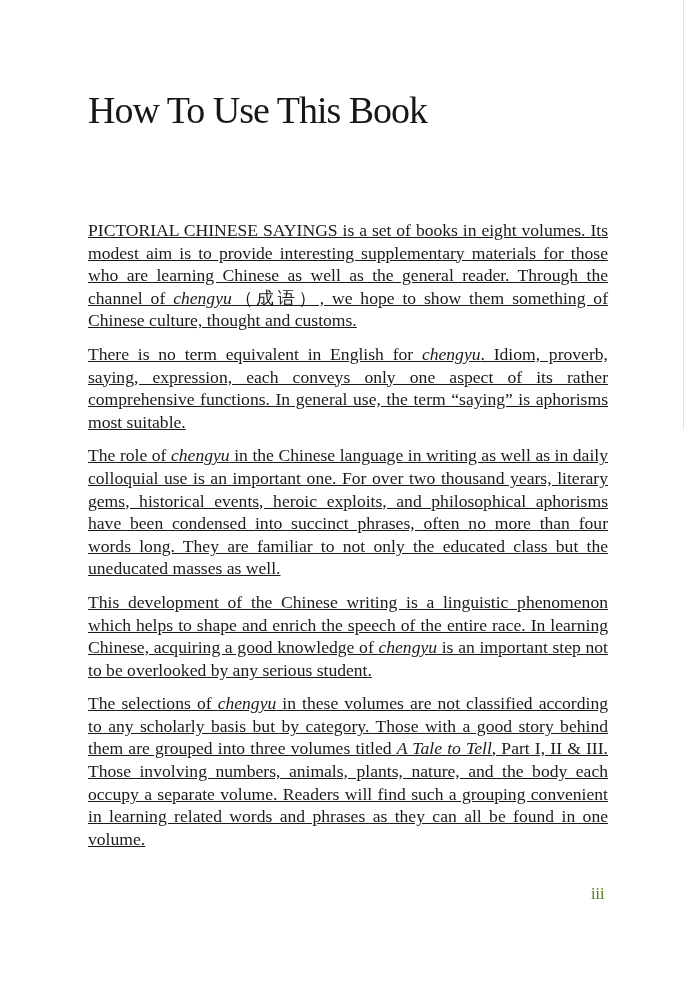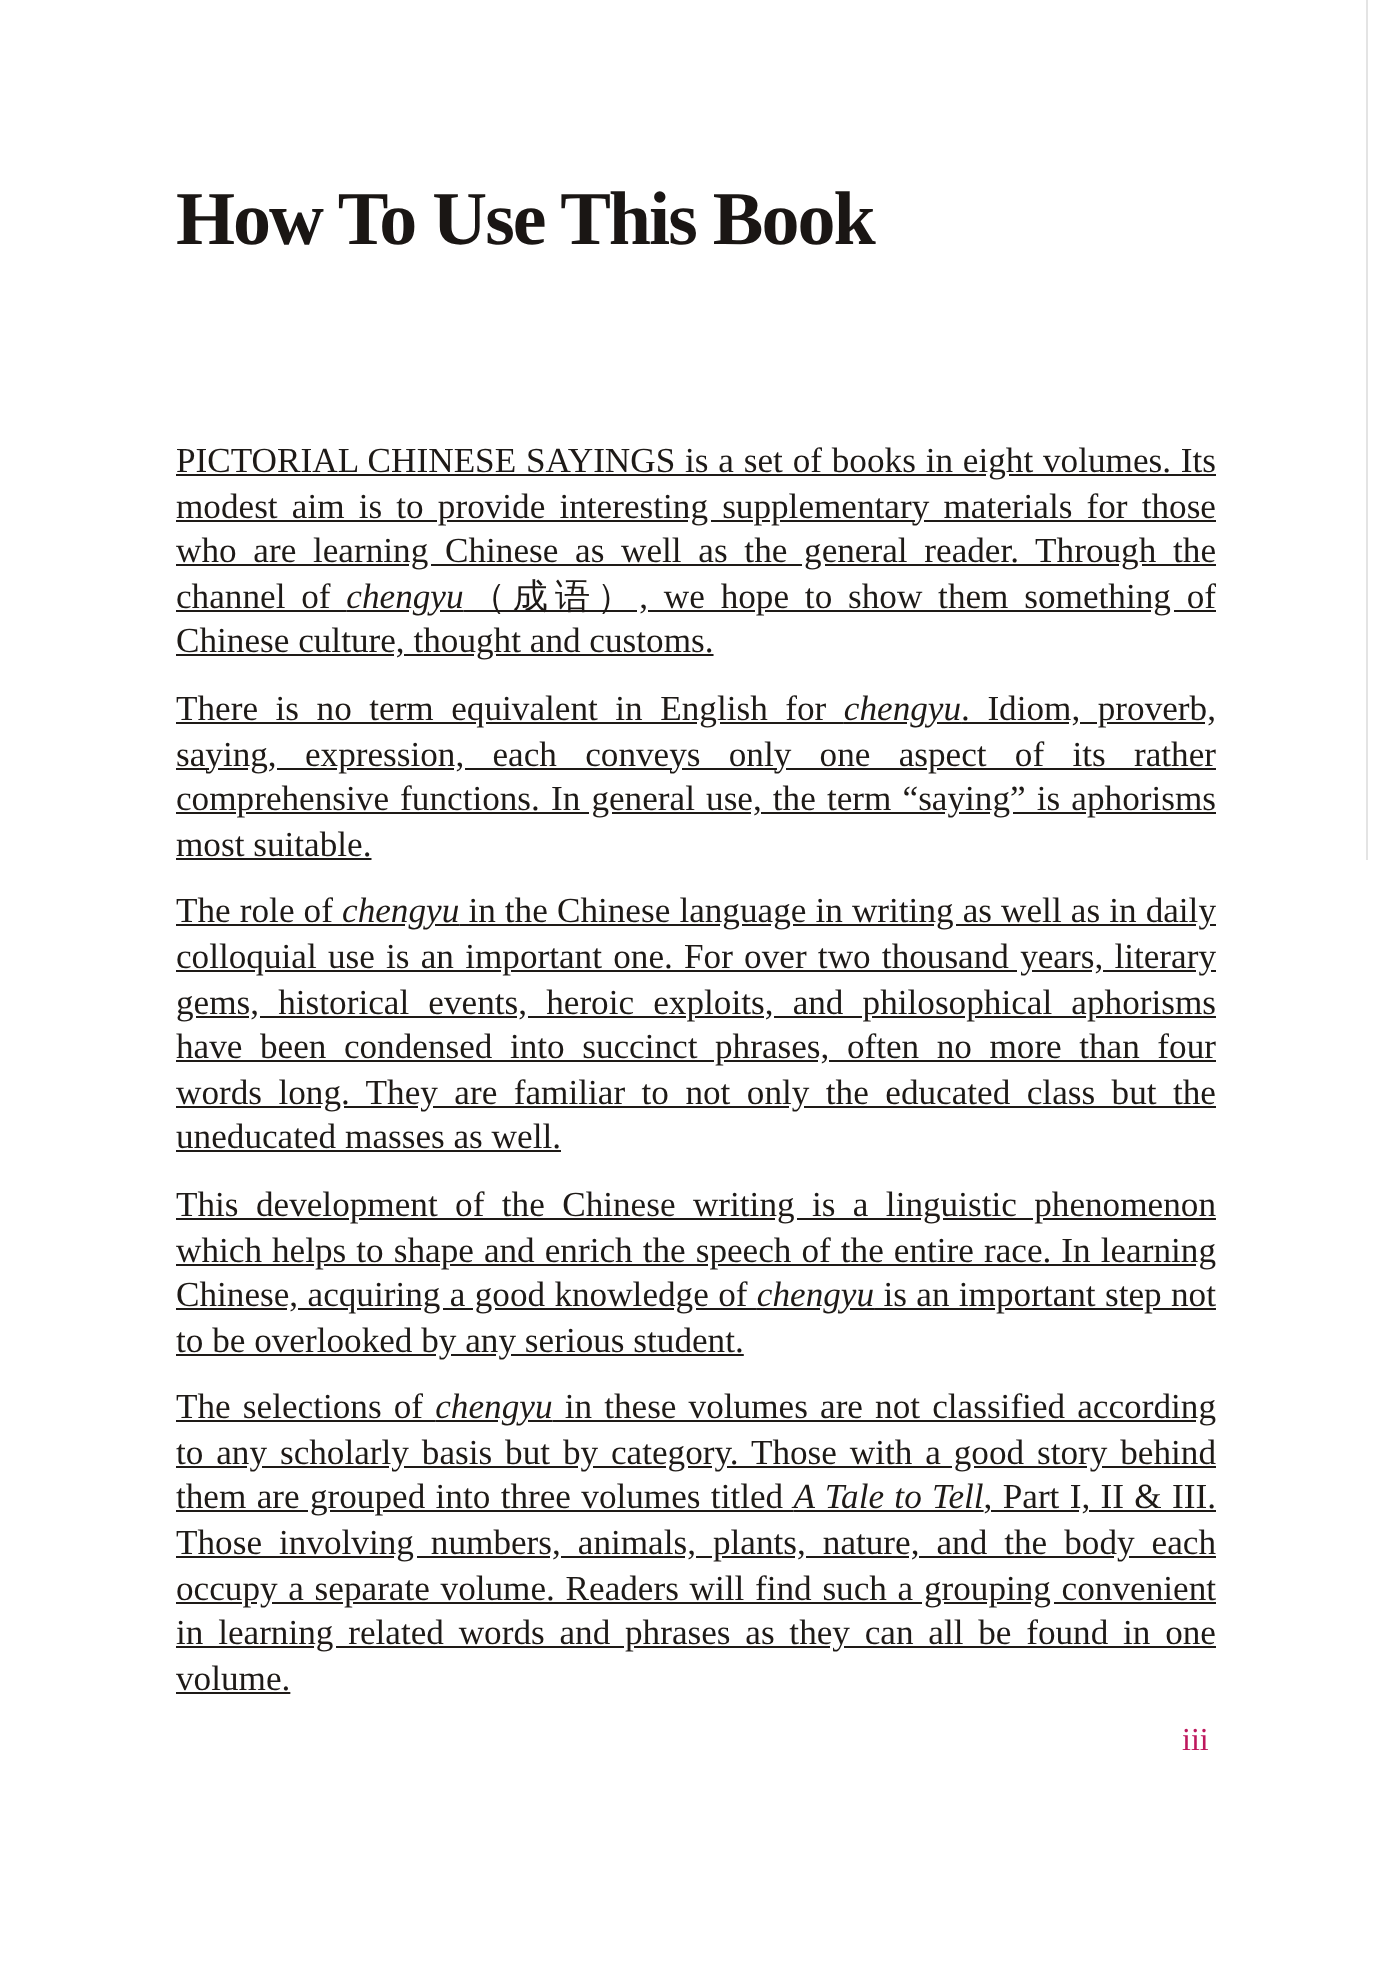--- a/index.html
+++ b/index.html
@@ -22,21 +22,21 @@
       width: 1px;
       height: 430px;
       background: #e4e4e4;
     }
     .title {
       position: absolute;
       left: 88px;
       top: 86px;
       margin: 0;
       font-family: "Liberation Serif", "DejaVu Serif", serif;
-      font-weight: bold;
+      font-weight: normal;
       font-size: 38px;
       letter-spacing: -1px;
       line-height: 48px;
       color: #1a1614;
     }
     .body-text {
       position: absolute;
       left: 88px;
       top: 219px;
       width: 520px;
@@ -48,24 +48,24 @@
       text-align: justify;
       text-align-last: left;
       text-decoration: underline;
     }
     .para em {
       font-style: italic;
     }
     .page-number {
       position: absolute;
       left: 591px;
-      top: 861px;
+      top: 884px;
       font-size: 16px;
       line-height: 20px;
-      color: #be185d;
+      color: #4d7c0f;
     }
   </style>
 </head>
 <body>
 
 <div class="page-edge"></div>
 
 <h1 class="title">How To Use This Book</h1>
 
 <div class="body-text">

